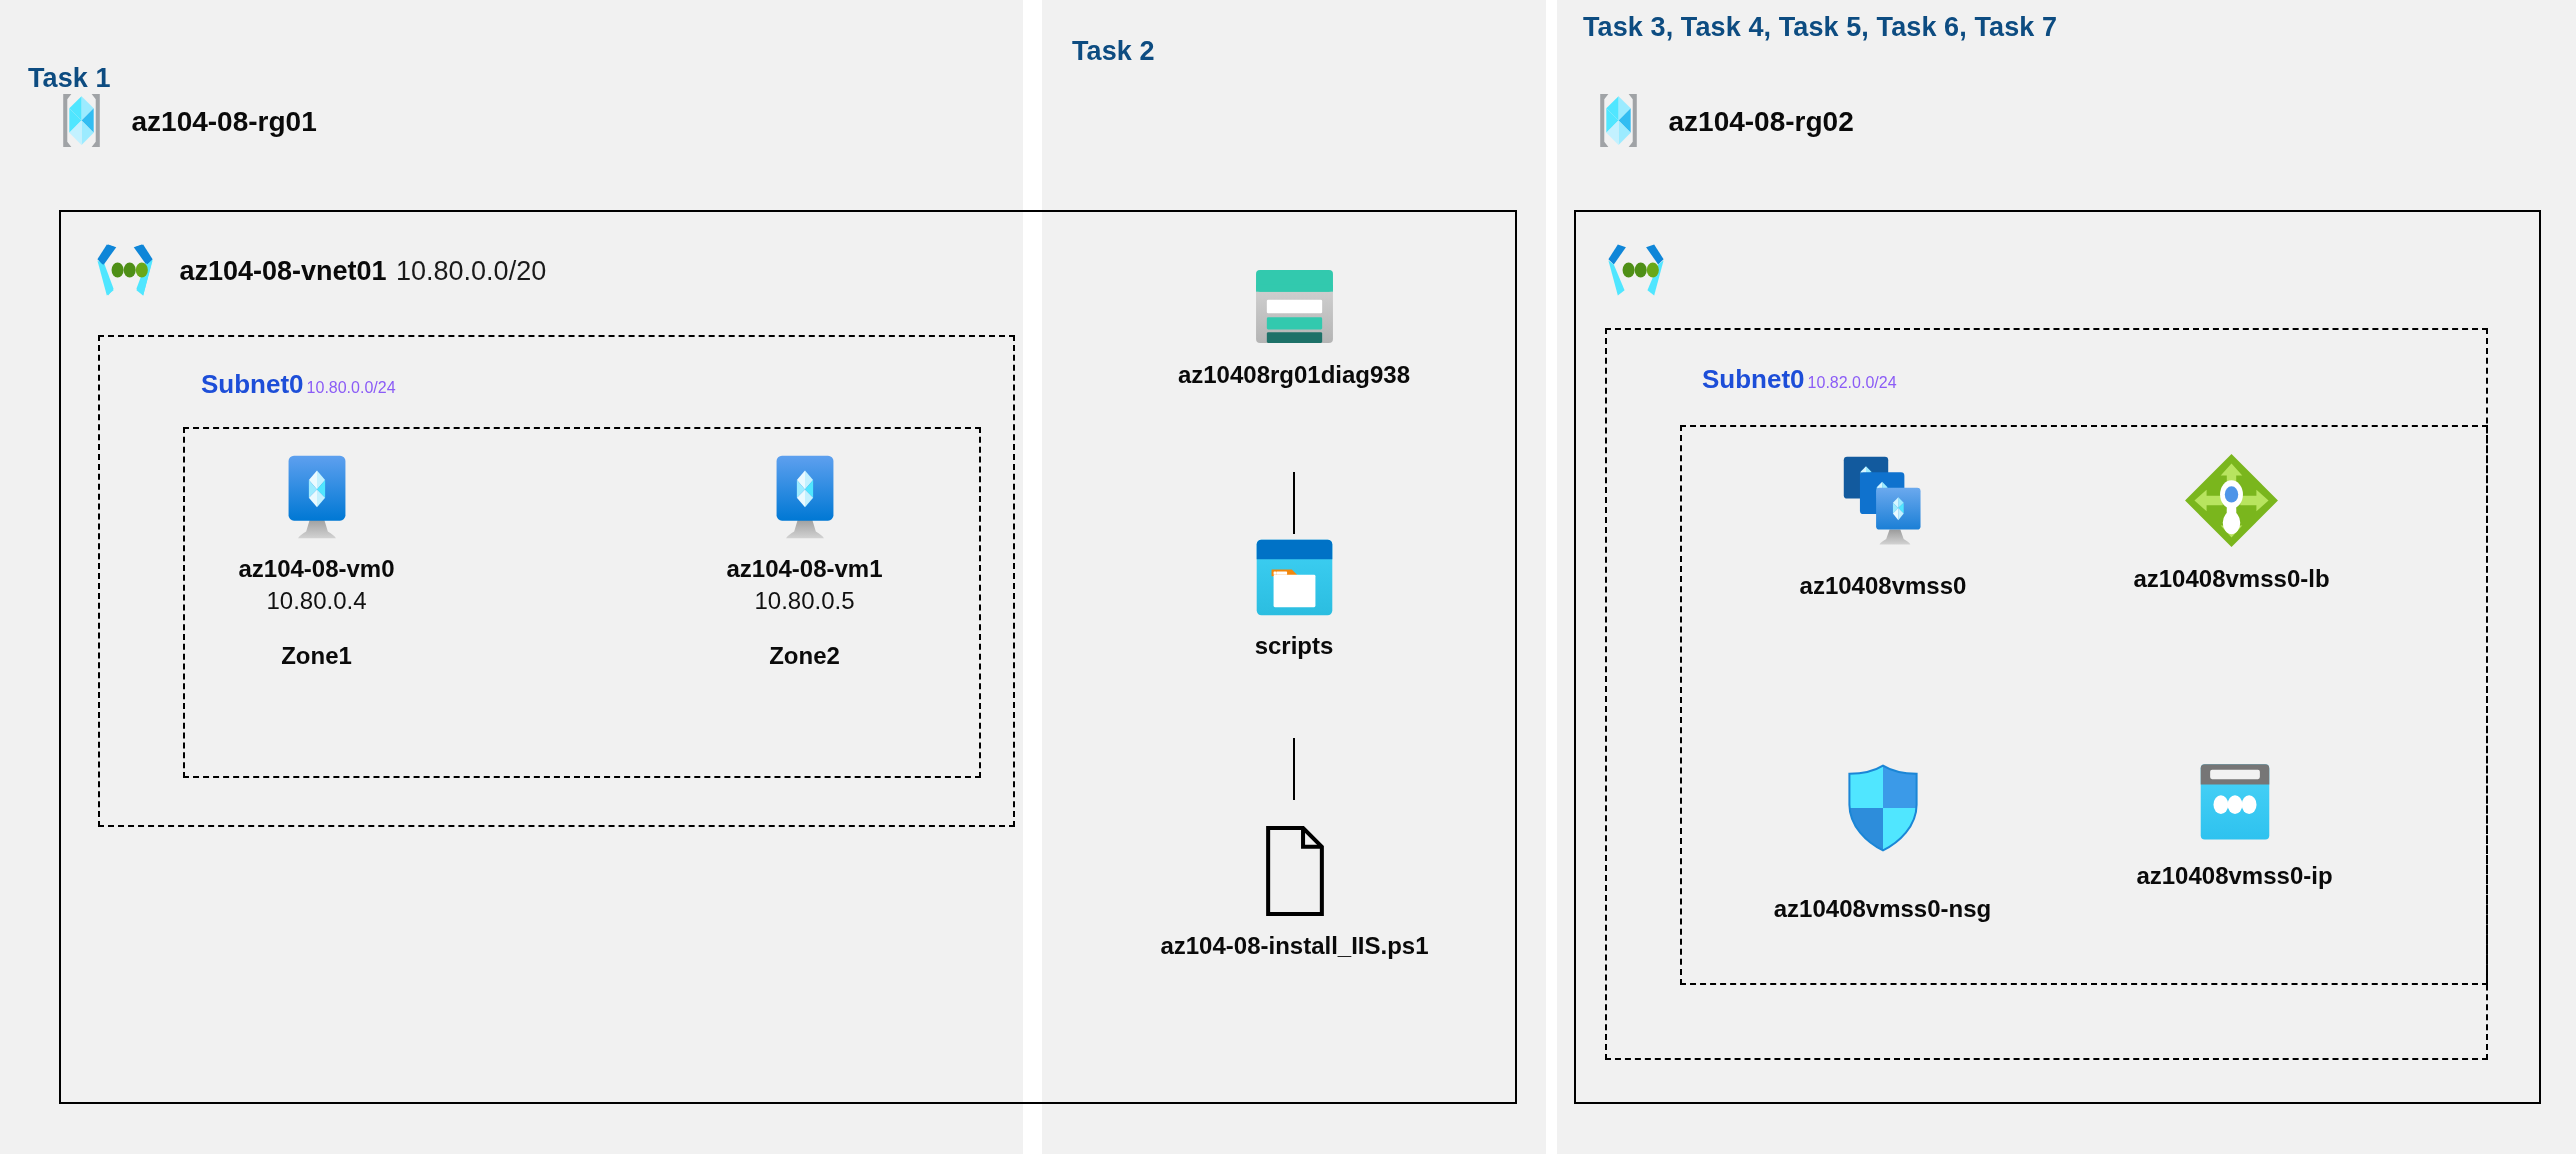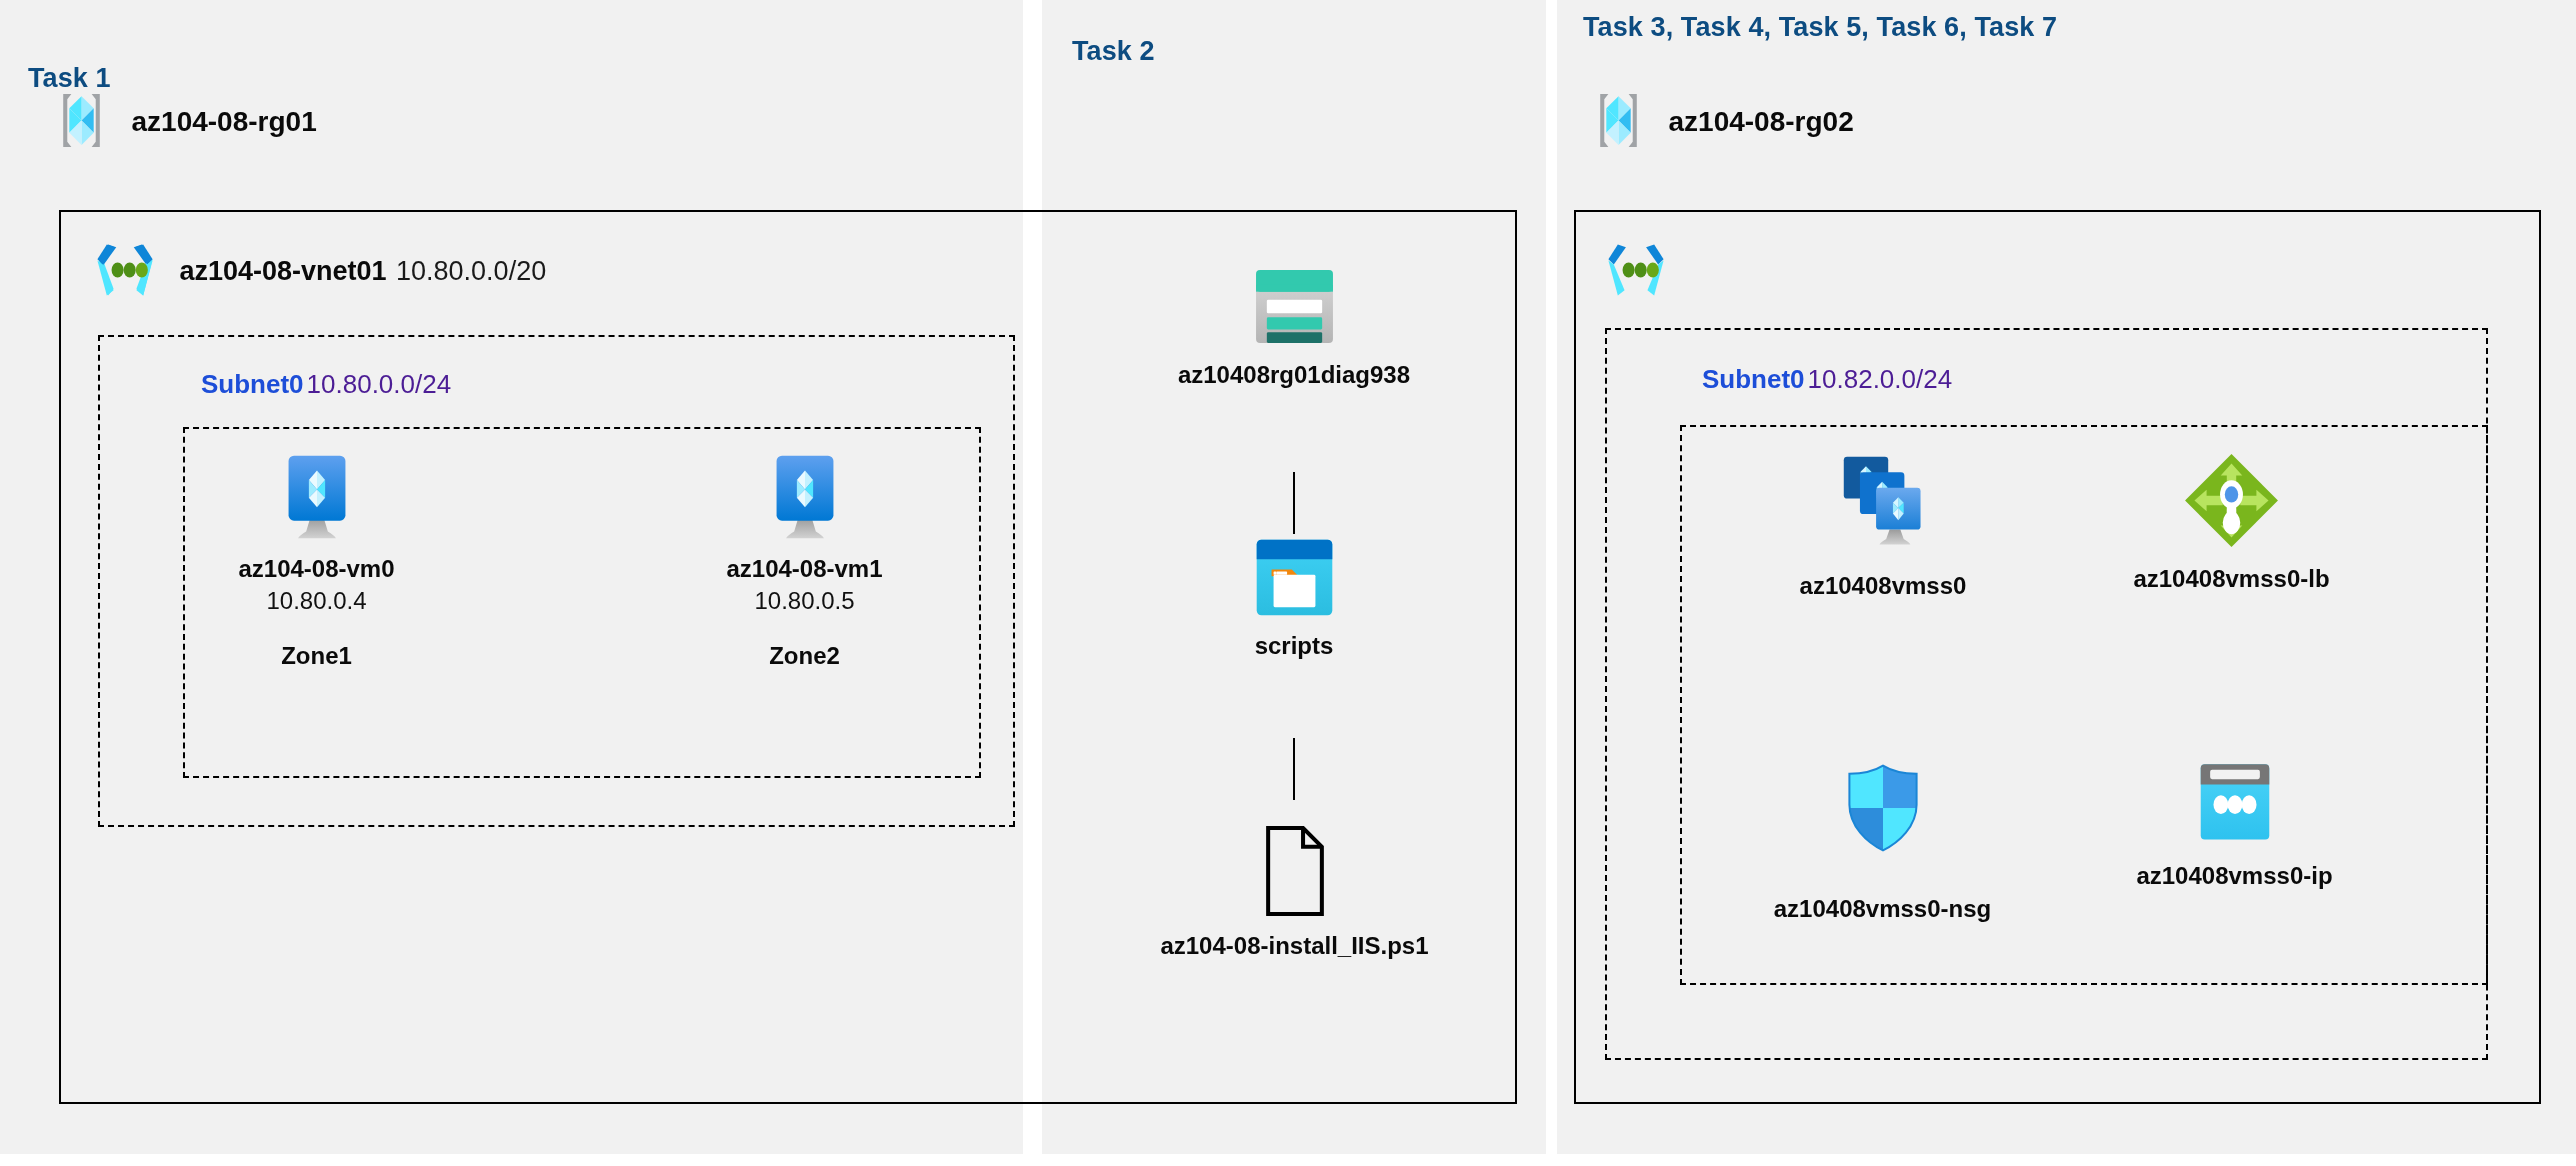--- a/index.html
+++ b/index.html
@@ -15,21 +15,21 @@
   }
   .solidbox{position:absolute;border:2.7px solid #000;box-sizing:border-box;background:transparent;}
   .dashbox{position:absolute;border:2.7px dashed #000;box-sizing:border-box;background:transparent;}
   .rg-head{position:absolute;display:flex;align-items:center;gap:17.5px;}
   .rg-label{font-size:28px;font-weight:bold;color:#0a0a0a;white-space:nowrap;}
   .vnet-head{position:absolute;display:flex;align-items:center;gap:17.5px;}
   .vnet-name{font-size:27px;font-weight:bold;color:#0a0a0a;white-space:nowrap;}
   .vnet-cidr{font-size:27px;font-weight:normal;color:#1a1a1a;white-space:nowrap;}
   .subnet-head{position:absolute;white-space:nowrap;}
   .subnet-name{font-size:26px;font-weight:bold;color:#1d4ed8;}
-  .subnet-cidr{font-size:26px;font-weight:normal;color:#4c1d95;}
+  .subnet-cidr{font-size:16px;font-weight:normal;color:#8b5cf6;}
   .node{position:absolute;display:flex;flex-direction:column;align-items:center;}
   .node-icon{display:block;}
   .node-label{font-size:24px;font-weight:bold;color:#0a0a0a;white-space:nowrap;margin-top:12px;text-align:center;}
   .node-sub{font-size:24px;font-weight:normal;color:#111;white-space:nowrap;margin-top:4px;text-align:center;}
   .node-zone{font-size:24px;font-weight:bold;color:#0a0a0a;white-space:nowrap;margin-top:27px;text-align:center;}
   .connector{position:absolute;background:#000;width:2px;}
 </style>
 </head>
 <body>
 

